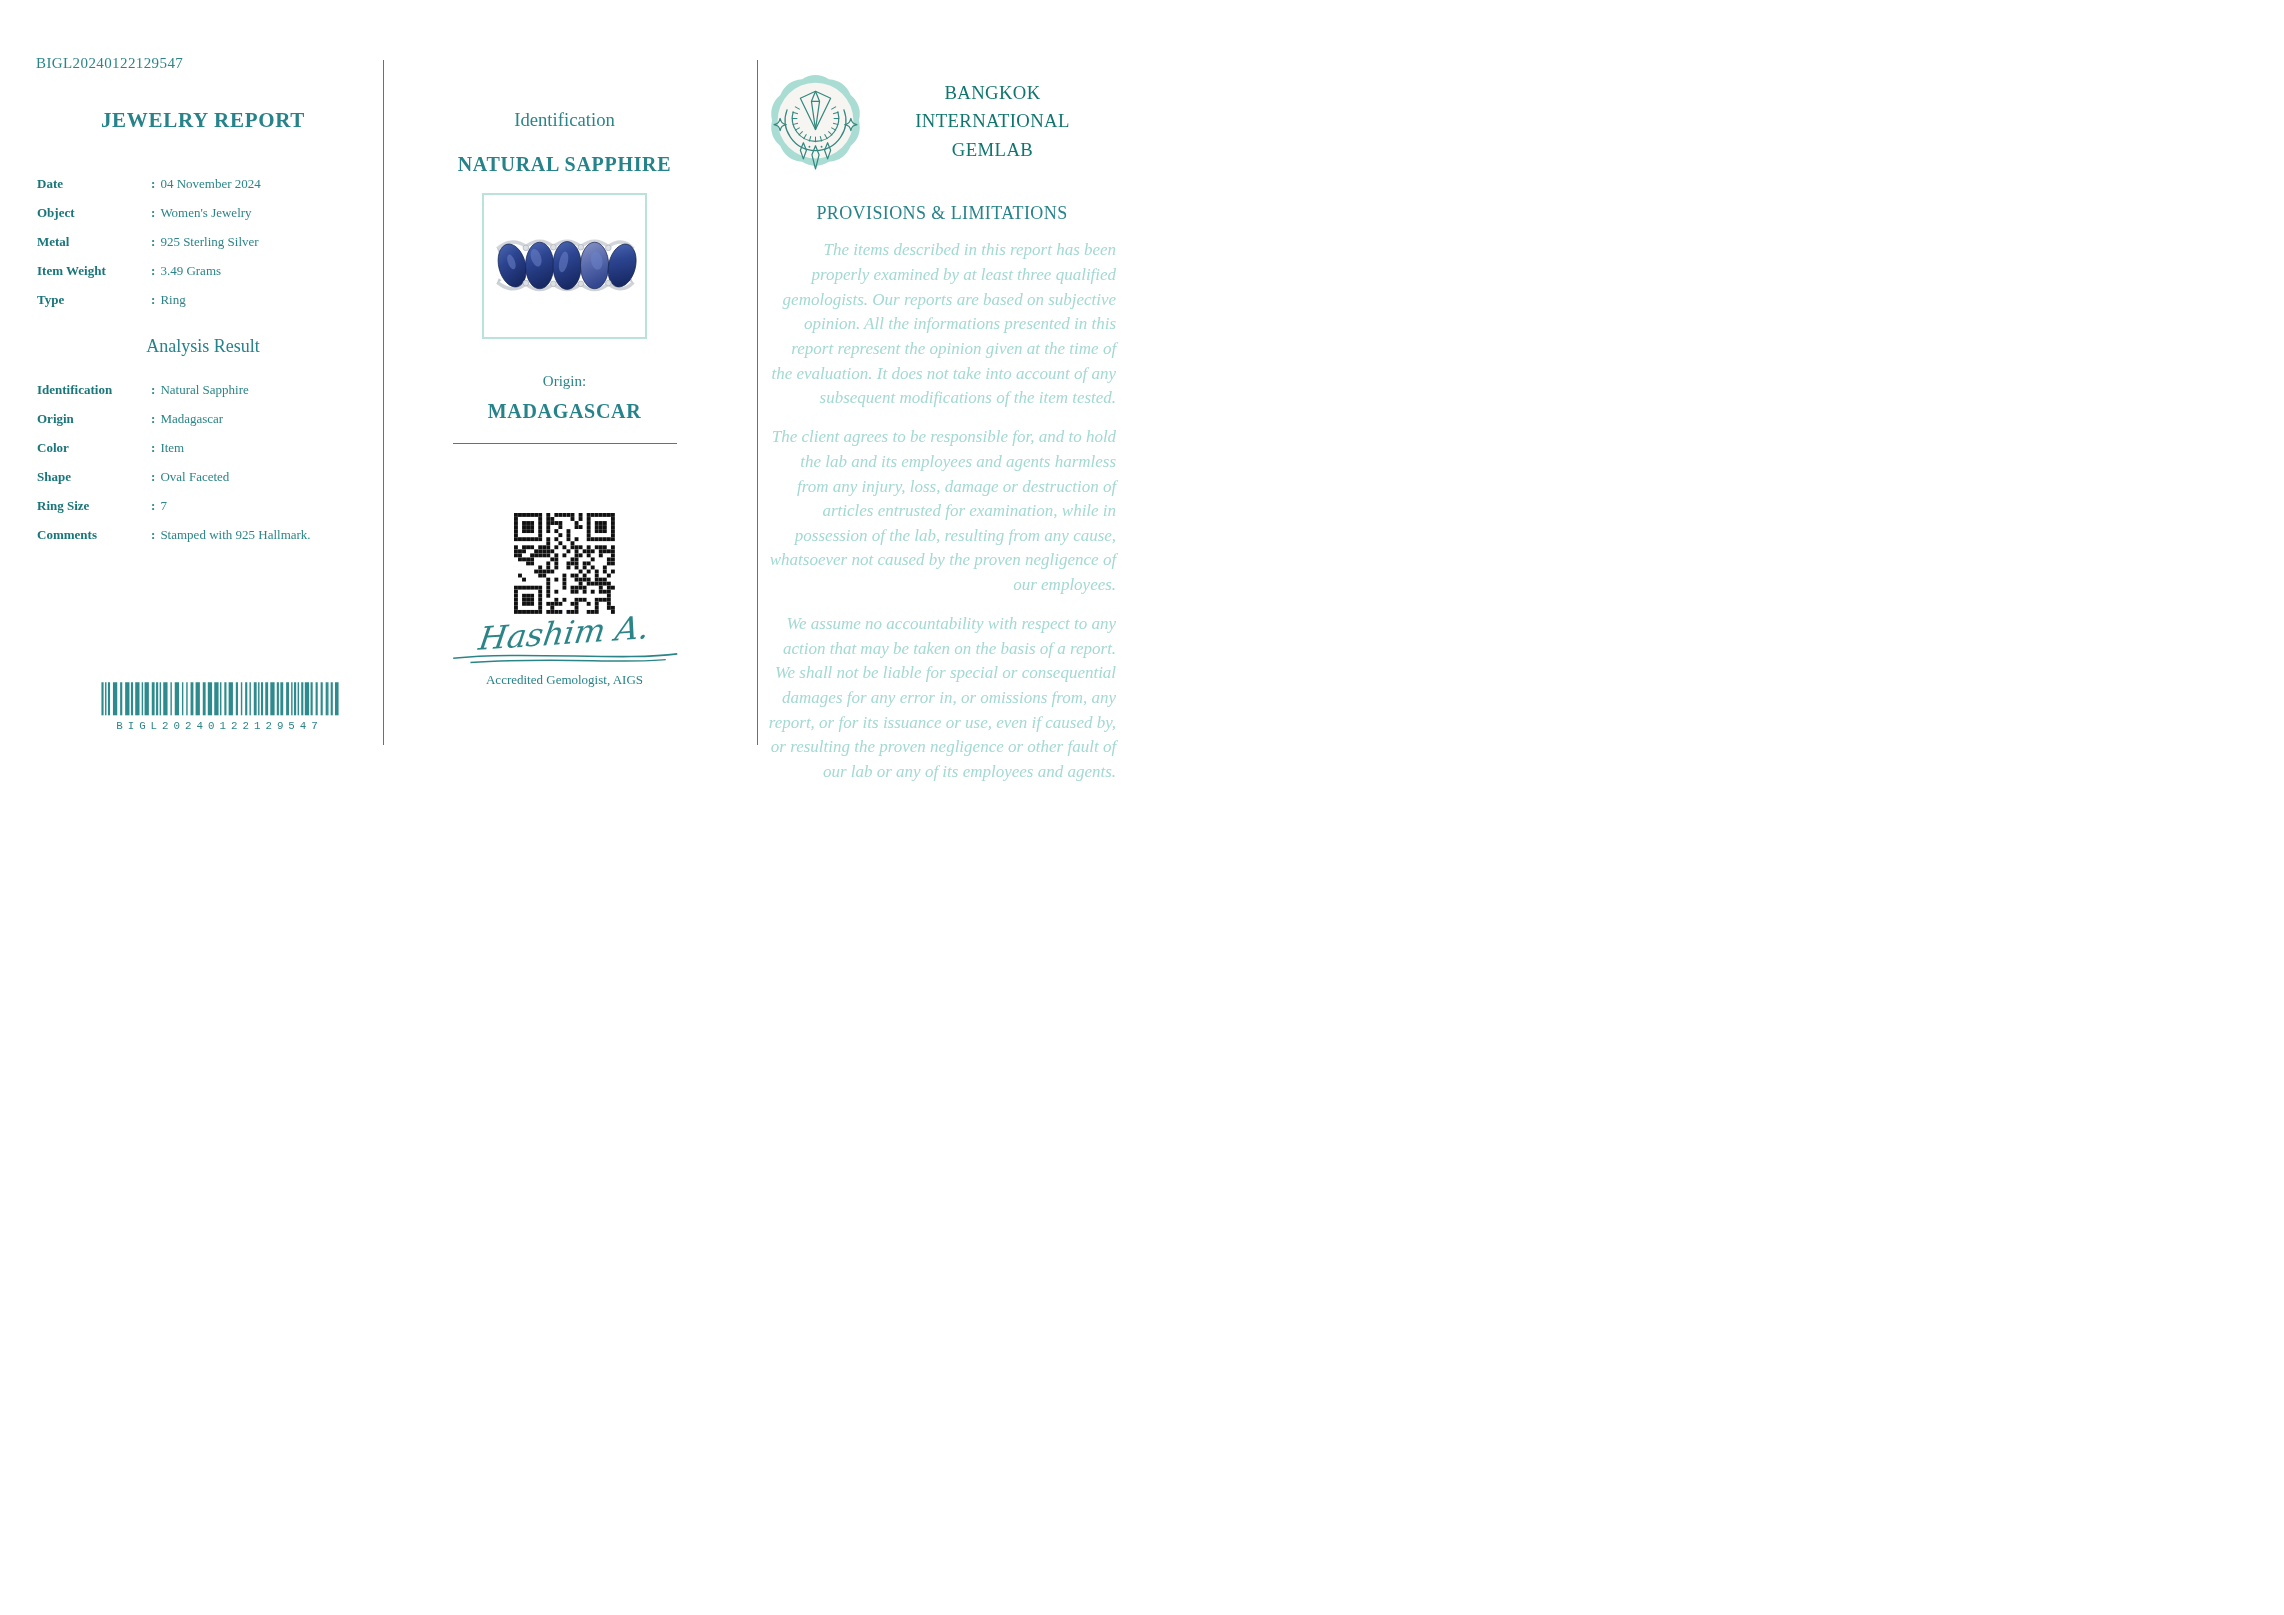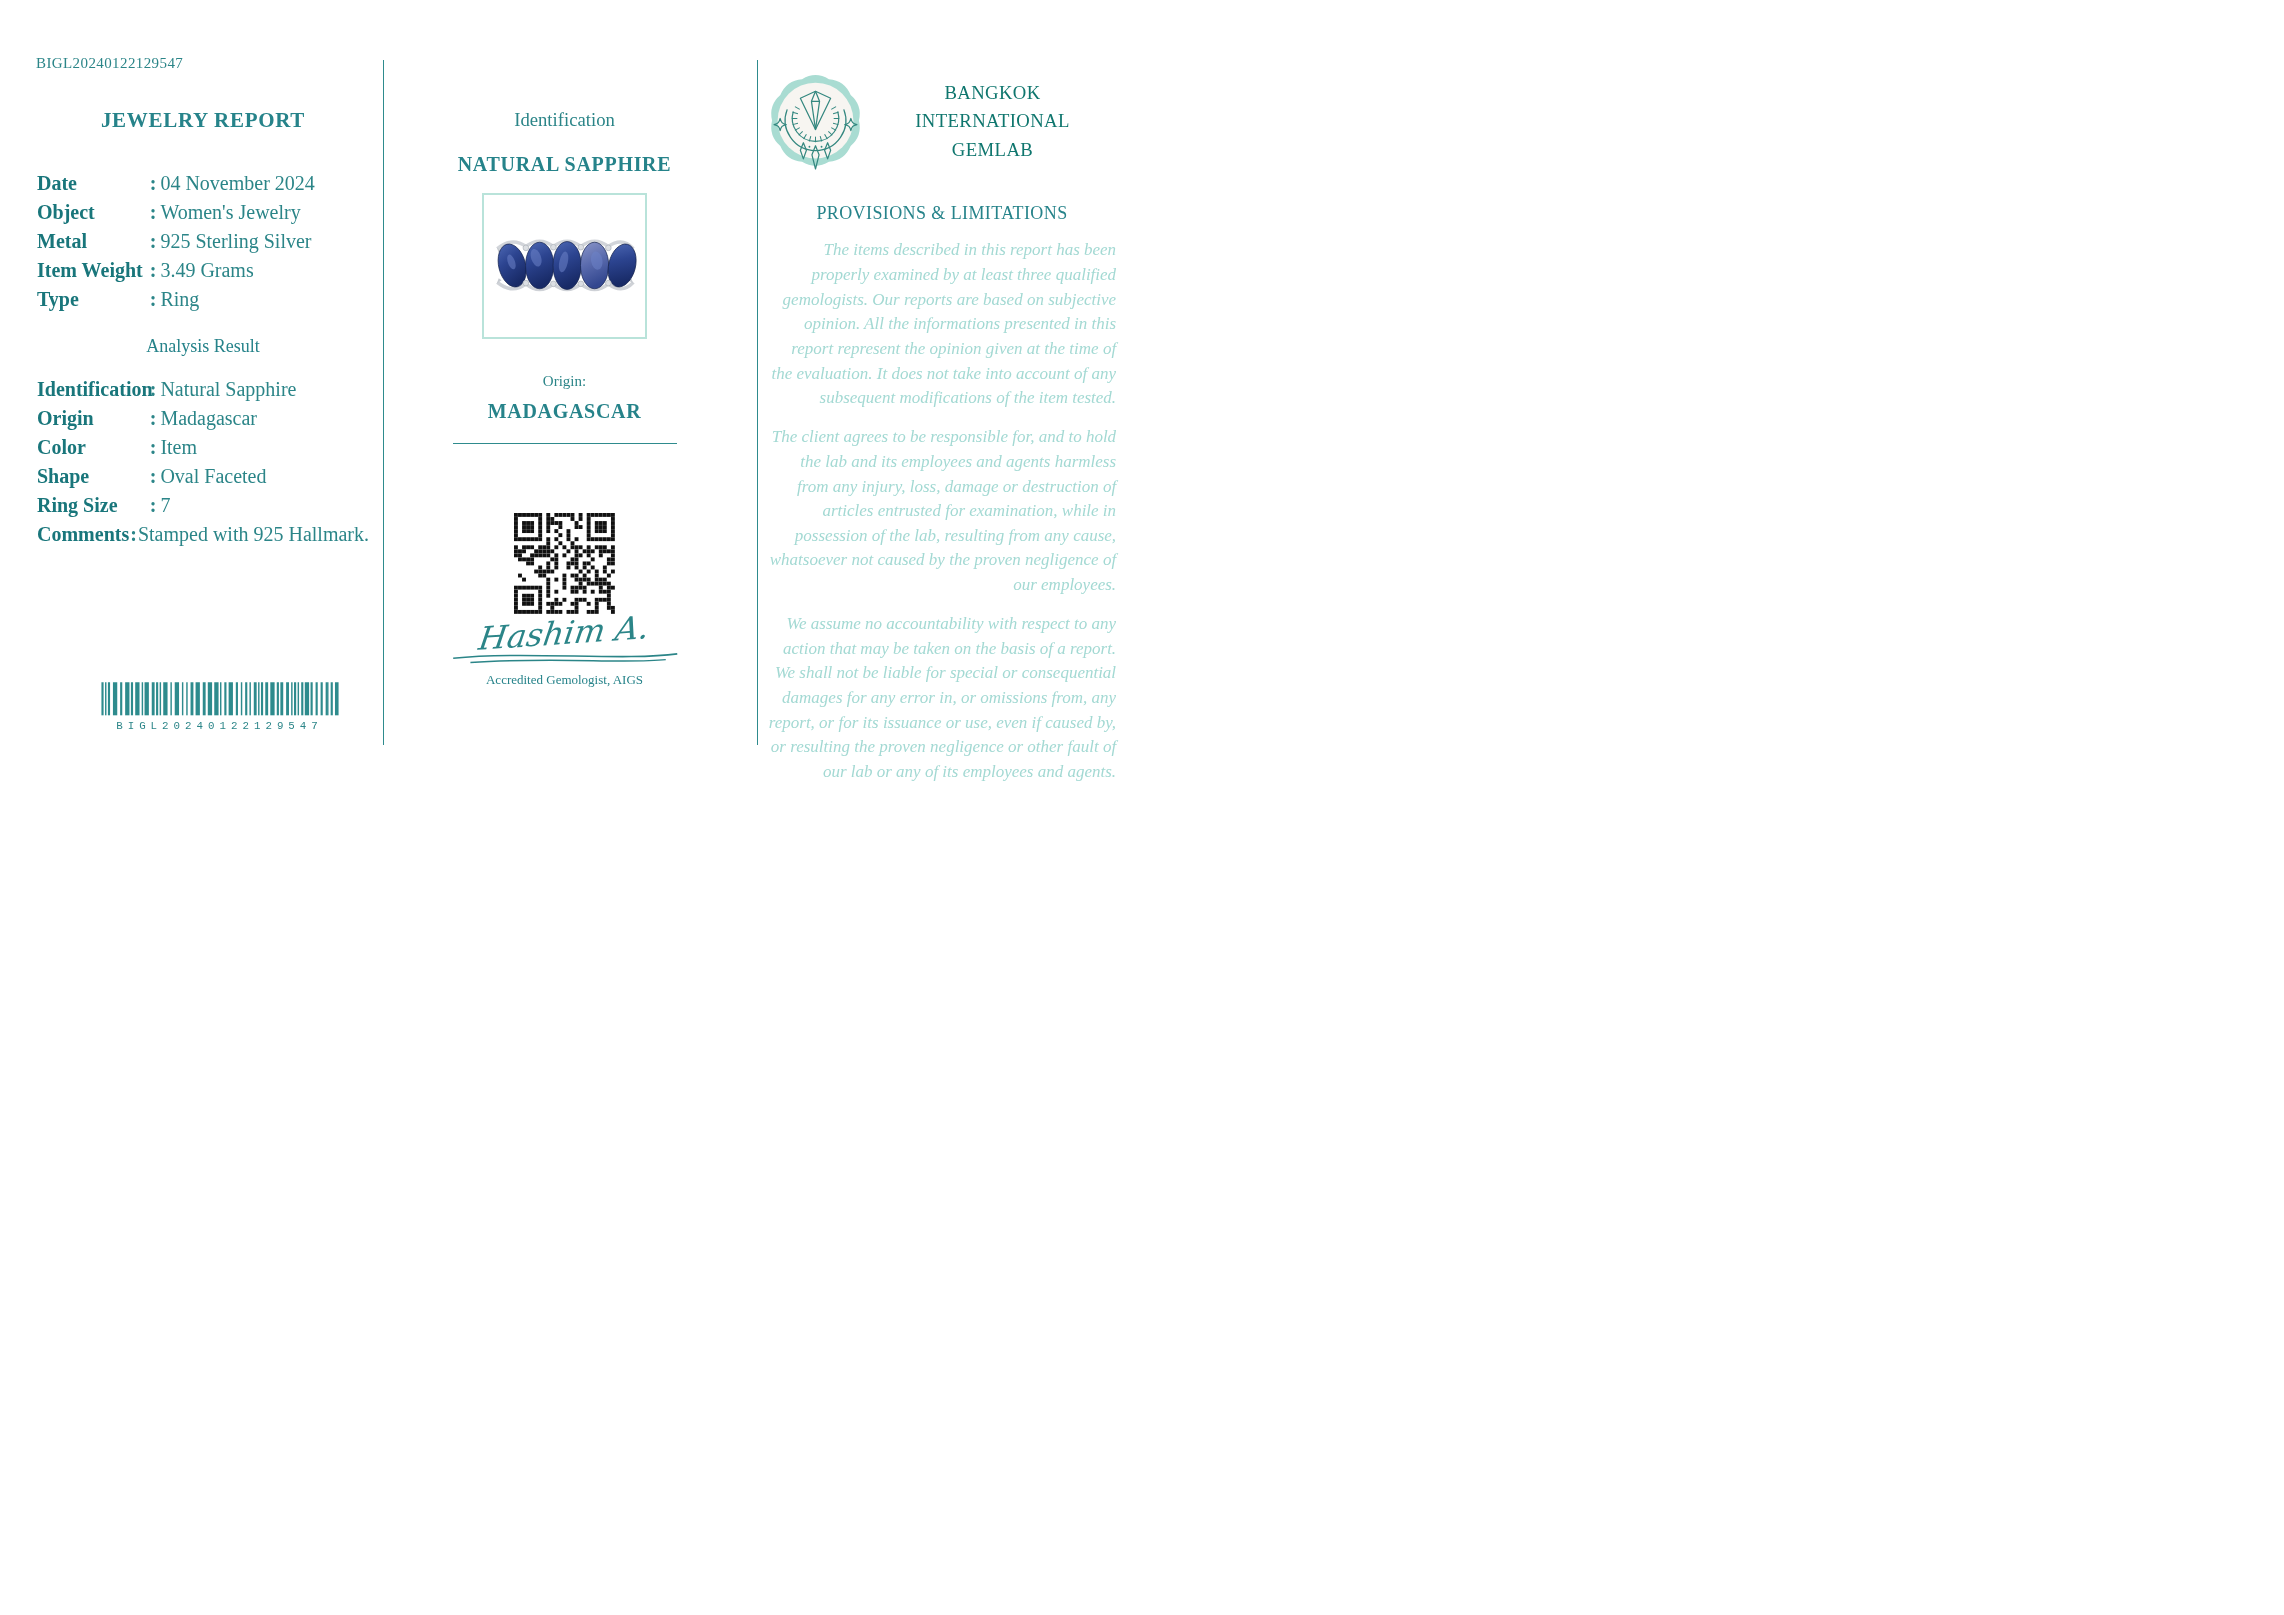--- a/index.html
+++ b/index.html
@@ -5,21 +5,21 @@
   html,body{margin:0;padding:0;background:#ffffff;}
   .page{position:relative;width:1142px;height:808px;background:#ffffff;overflow:hidden;
         font-family:"Liberation Serif",serif;}
   .divider{position:absolute;top:60px;height:685px;width:1.4px;background:#2e8b8d;}
 
   
   .report-no{position:absolute;left:36px;top:55px;font-size:15px;color:#2b8588;letter-spacing:0.4px;}
   .col-left{position:absolute;left:37px;top:108px;width:332px;}
   .doc-title{text-align:center;font-size:21px;font-weight:bold;color:#26838a;
              letter-spacing:0.7px;margin:0 0 36px 0;}
-  .frow{display:flex;font-size:20px;line-height:29px;font-family:Liberation Serif, serif;}
+  .frow{display:flex;font-size:13px;line-height:29px;font-family:Liberation Serif, serif;}
   .frow .lbl{width:109px;font-weight:bold;color:#19767b;}
   .frow .cln{width:14.4px;font-weight:bold;color:#2b8588;text-align:center;}
   .frow .val{color:#2b8588;white-space:nowrap;}
   .analysis-heading{text-align:center;font-size:18px;font-weight:normal;color:#26838a;
                     margin:21.6px 0 18.7px 0;}
   .barcode-wrap{position:absolute;left:98px;top:682px;width:243px;text-align:center;}
   .barcode-text{font-family:"Liberation Mono",monospace;font-size:10.8px;color:#2b8588;
                 letter-spacing:5px;margin-top:0.7px;white-space:nowrap;}
 
   

